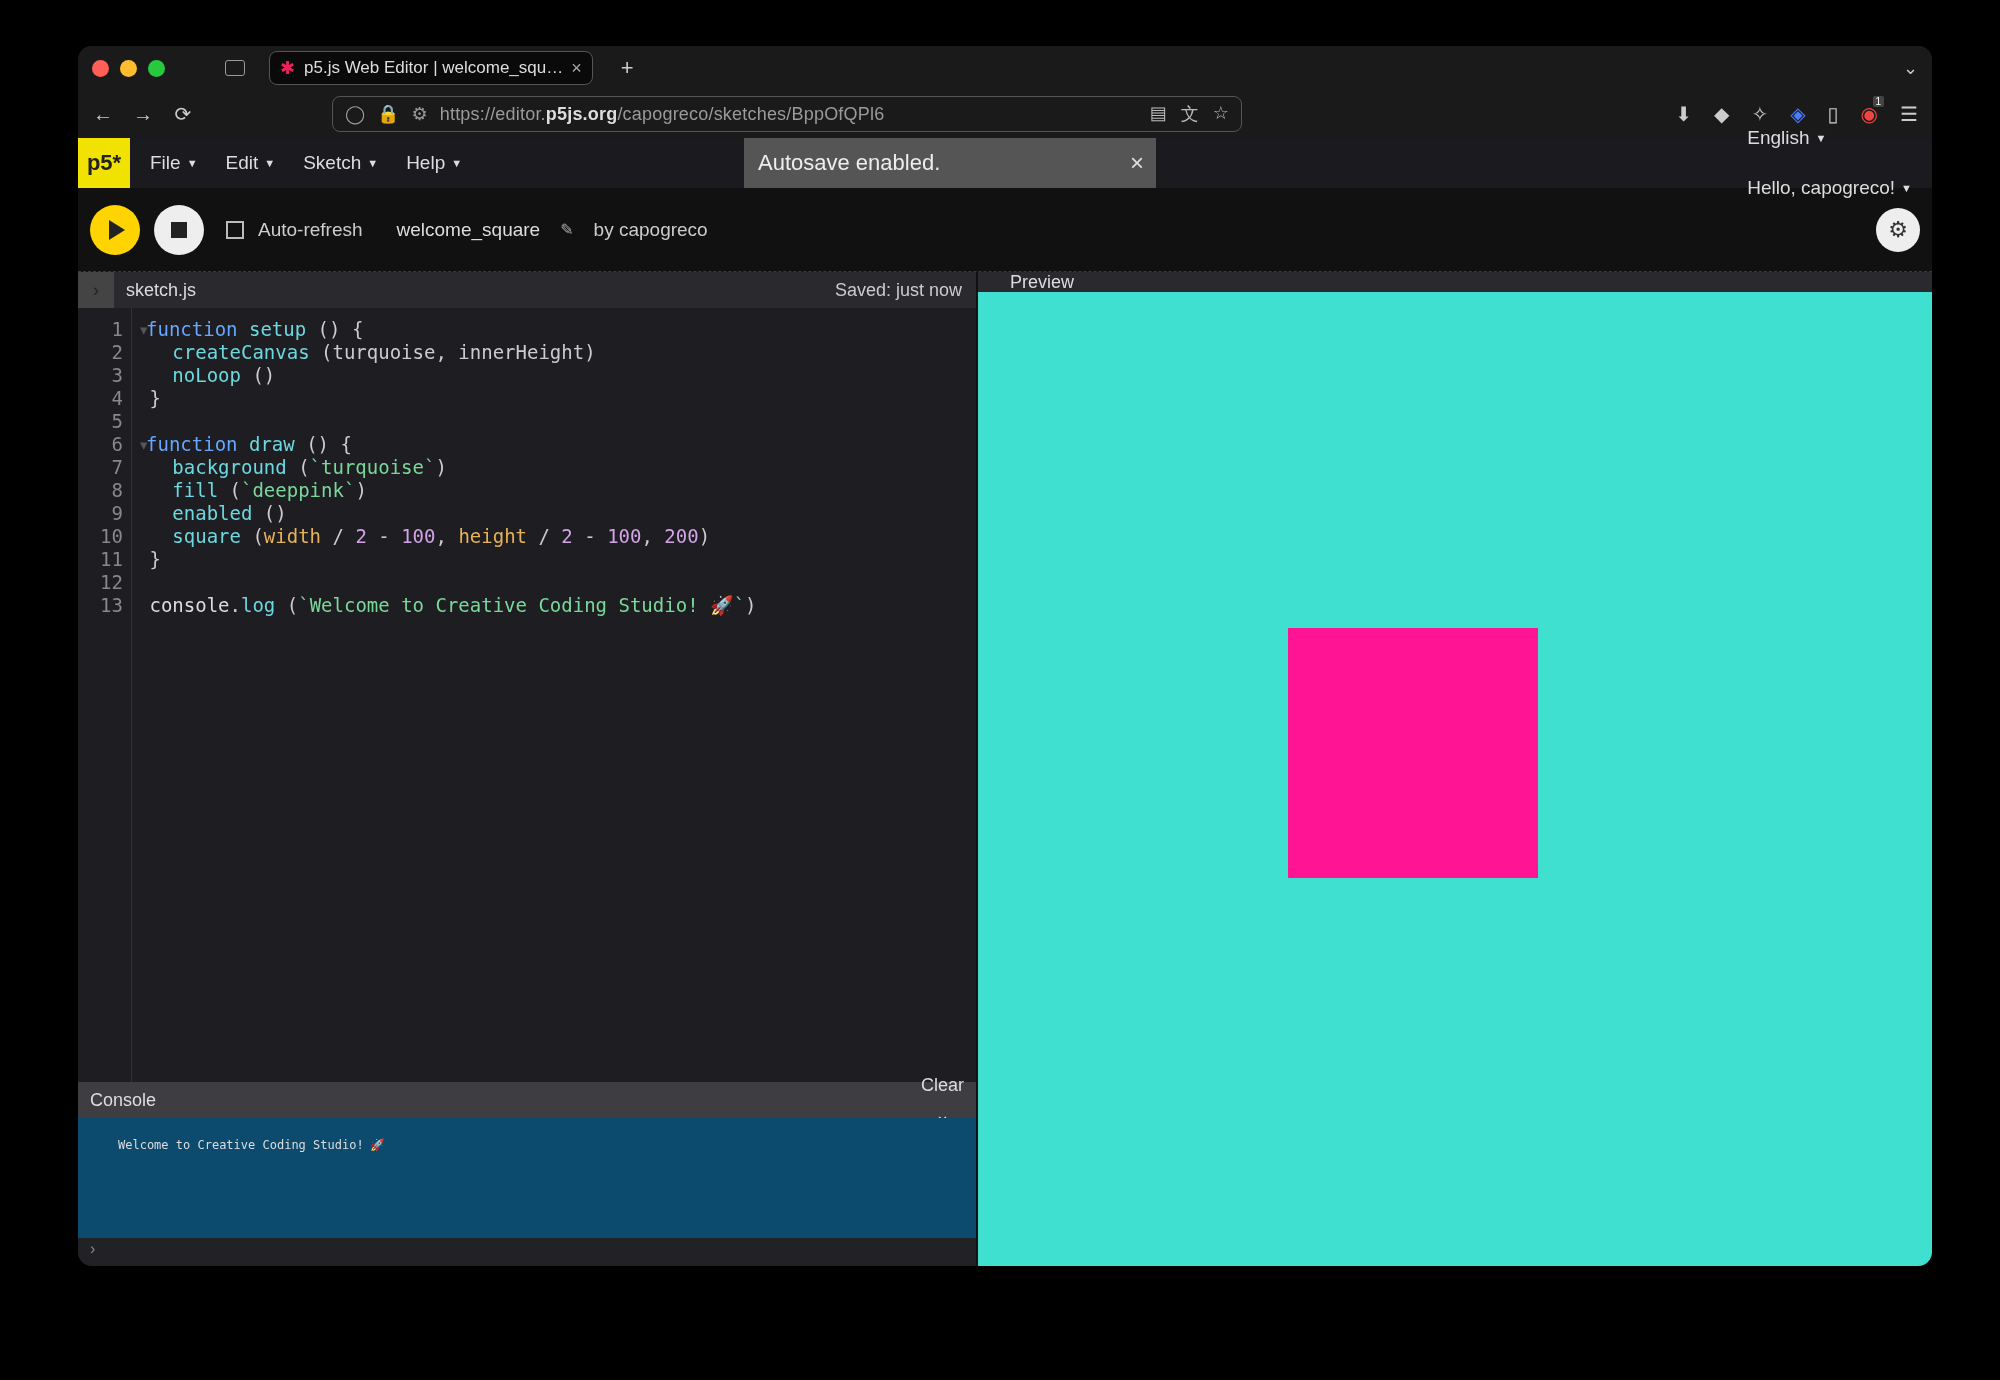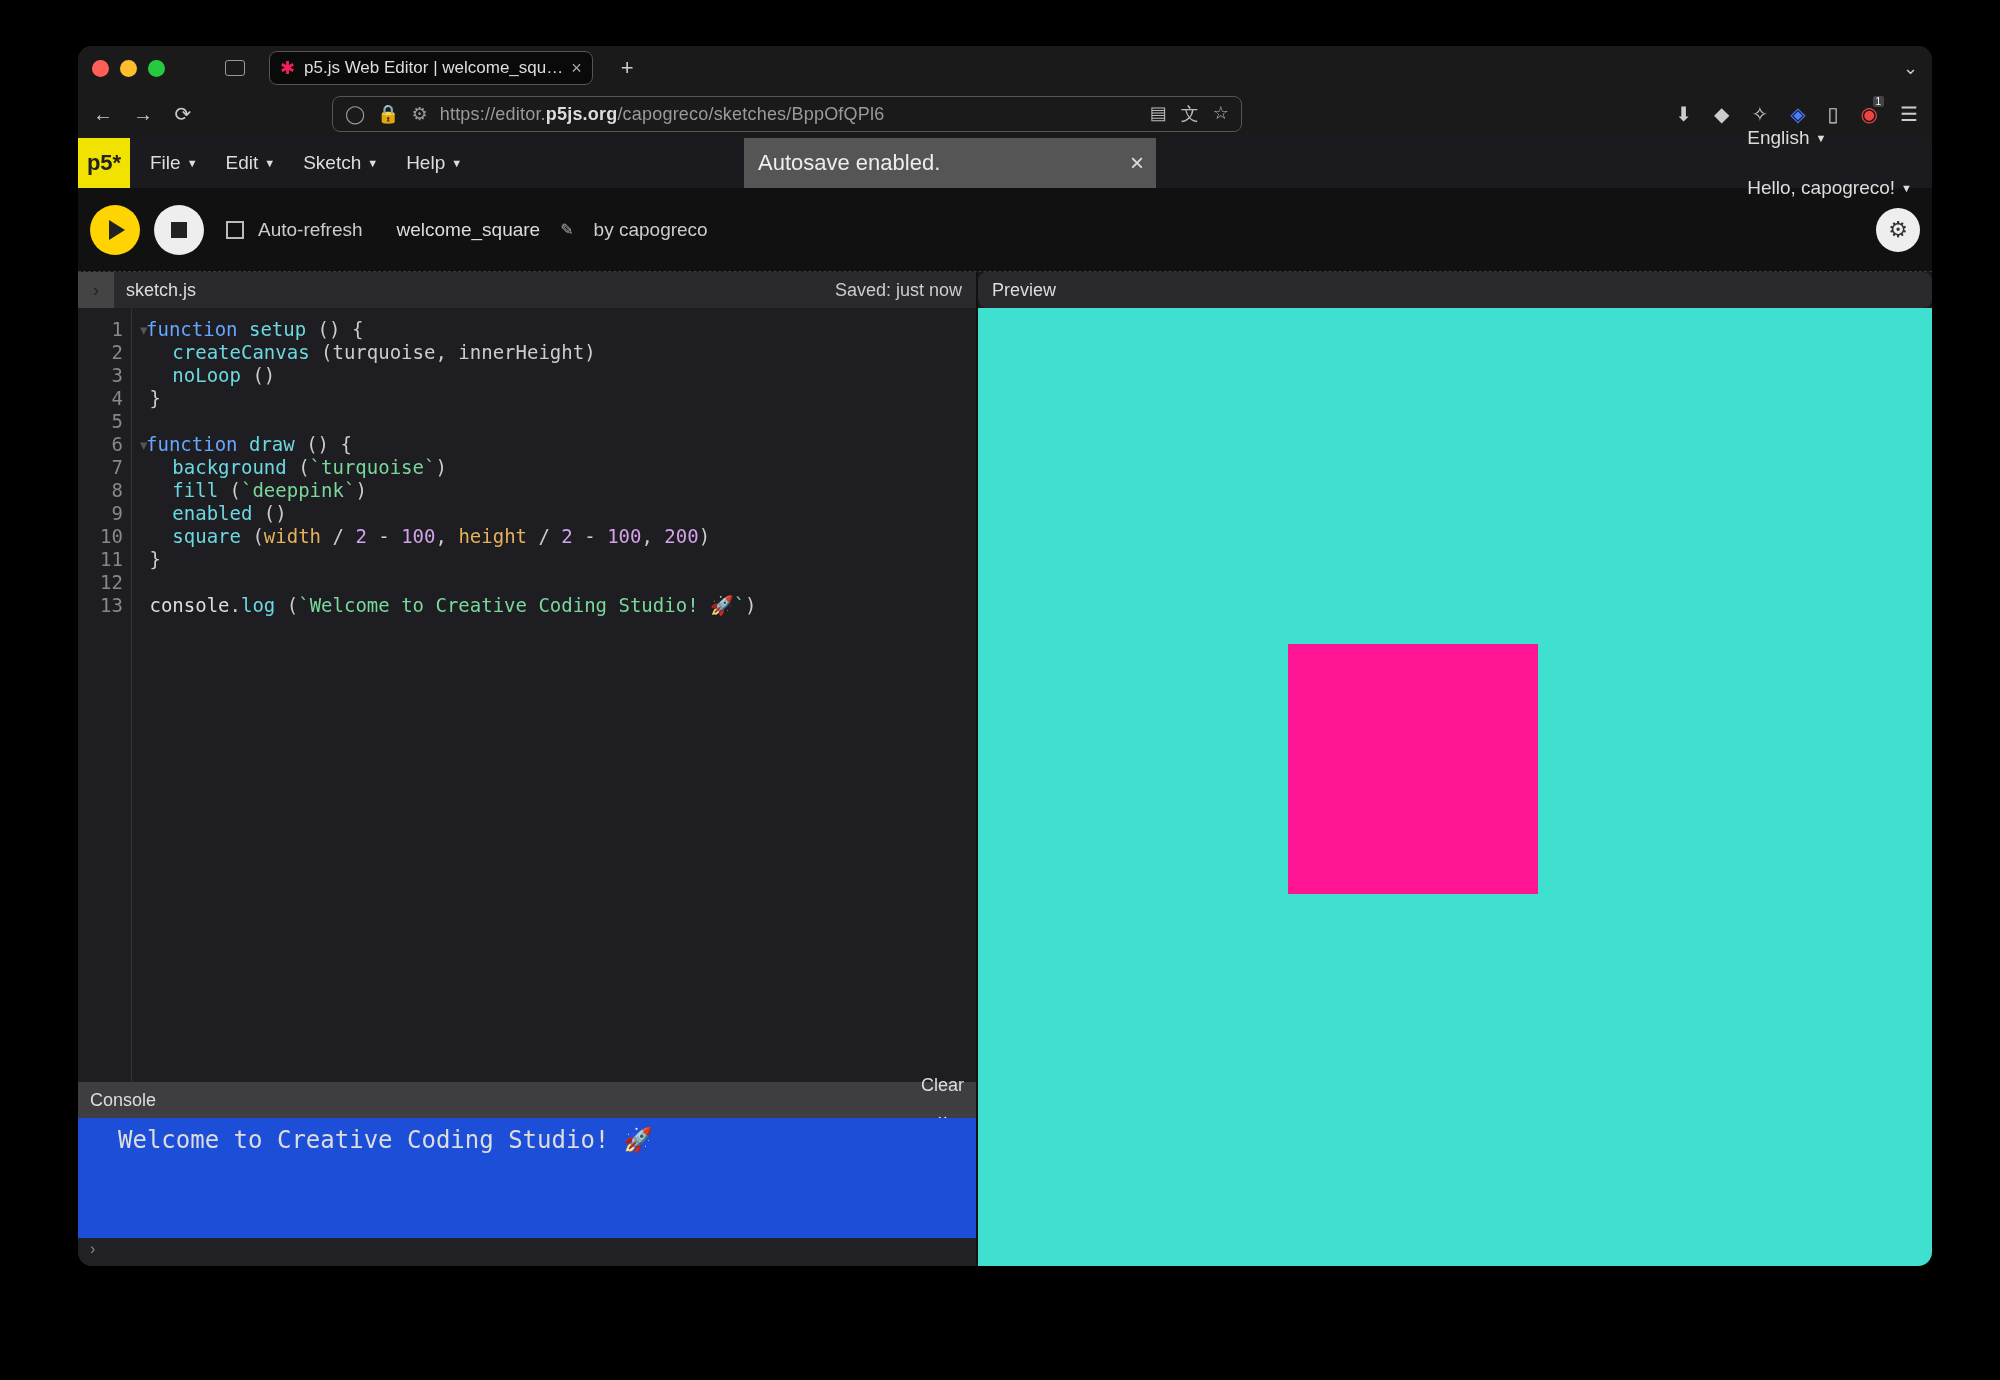--- a/index.html
+++ b/index.html
@@ -65,24 +65,24 @@
 .fold{color:#555;display:inline-block;width:8px;}
 .kw{color:#66a6ff;}
 .fn{color:#6cd8e0;}
 .var{color:#e6b25a;}
 .num{color:#d2a3e6;}
 .str{color:#7ad89b;}
 .id{color:#ddd;}
 .op{color:#ccc;}
 .console-hdr{height:36px;background:#3e3e42;display:flex;align-items:center;padding:0 12px;color:#ddd;font-size:18px;}
 .console-hdr .clear{margin-left:auto;display:flex;gap:8px;align-items:center;cursor:pointer;flex-direction:column;}
-.console-body{height:120px;background:#1d4ed8;color:#ddd;font-family:"Menlo",monospace;font-size:24px;padding:8px 40px;}
+.console-body{height:120px;background:#0c4a6e;color:#ddd;font-family:"Menlo",monospace;font-size:12px;padding:20px 40px;}
 .console-foot{height:28px;background:#222226;color:#888;padding:2px 12px;font-size:16px;}
 .preview-col{flex:1;display:flex;flex-direction:column;}
-.preview-hdr{height:36px;background:#2a2a2e;display:flex;align-items:center;padding:0 14px;color:#ddd;font-size:18px;border-radius:9px;}
+.preview-hdr{height:20px;background:#2a2a2e;display:flex;align-items:center;padding:0 32px;color:#ddd;font-size:18px;}
 .preview-canvas{flex:1;background:#40e0d0;position:relative;}
 .pink-sq{position:absolute;background:#ff1493;}
 </style>
 </head>
 <body>
 
 <div class="window">
 
   <div class="titlebar">
     <div class="traffic">

